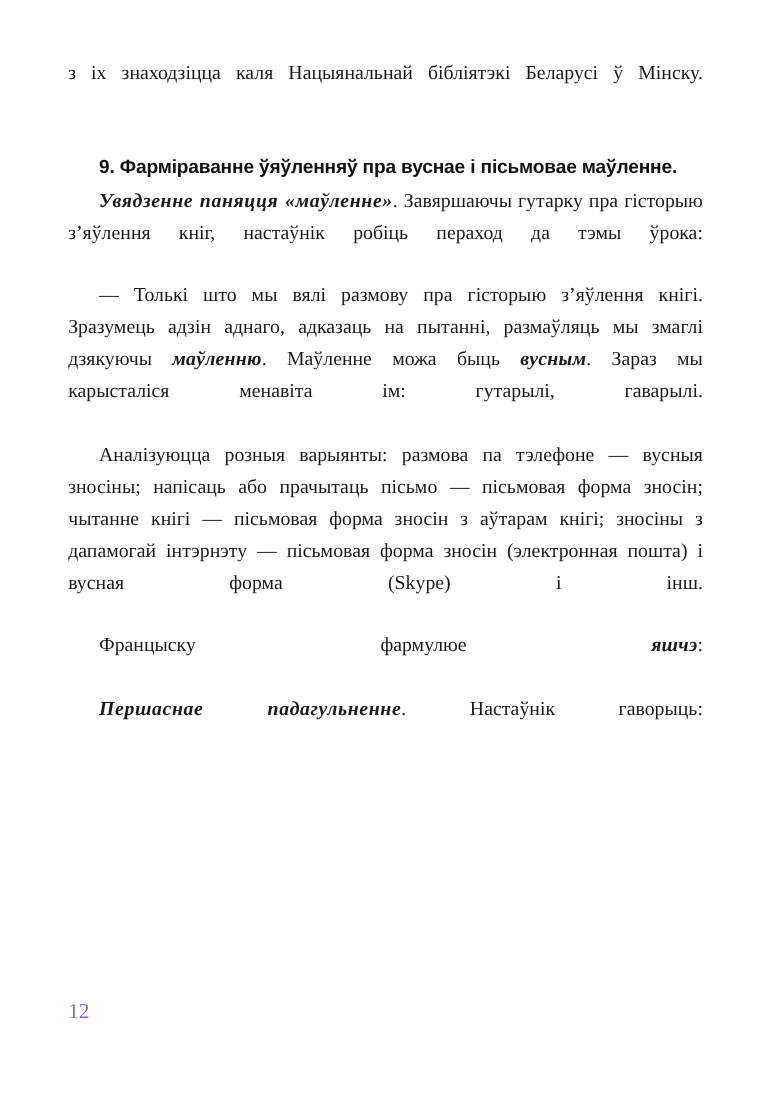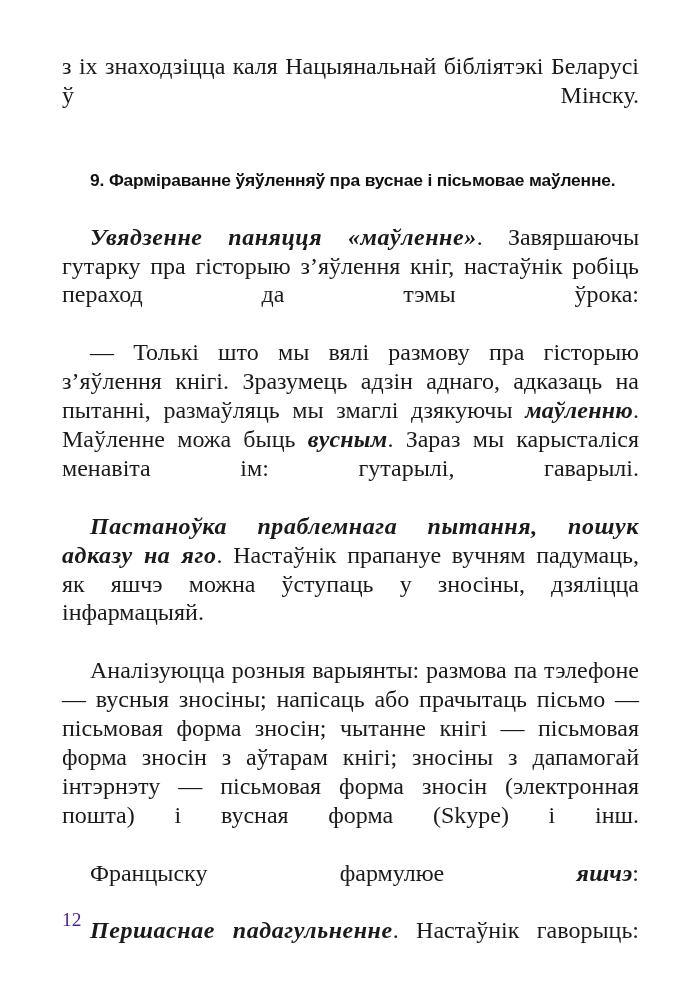--- a/index.html
+++ b/index.html
@@ -27,21 +27,21 @@
   #text-column {
     position: absolute;
     left: 62px;
     top: 52px;
     width: 577px;
   }
 
   
   .para {
     margin: 0;
-    font-size: 24px;
+    font-size: 18px;
     line-height: 28.9px;
     text-align: justify;
     text-justify: inter-word;
     text-indent: 28px;
     hyphens: manual;
     word-spacing: 0.2px;
   }
   .para.no-indent { text-indent: 0; }
   
   .para::after { content: ""; display: inline-block; width: 100%; }
@@ -66,30 +66,30 @@
     letter-spacing: 0.55px;
   }
   .bi-tight {
     font-weight: bold;
     font-style: italic;
     letter-spacing: 0.2px;
   }
 
   
   .gap-before-heading { margin-top: 27px; }
-  .gap-after-heading  { margin-top: 28px; }
+  .gap-after-heading  { margin-top: 2px; }
 
   
   #folio {
     position: absolute;
     left: 62px;
     top: 908px;
     font-size: 19.4px;
     line-height: 24px;
-    color: #4c1d95;
+    color: #8b5cf6;
   }
 </style>
 </head>
 <body>
 
 <div id="page">
 
   <div id="text-column">
 
     <p class="para no-indent">
@@ -100,23 +100,20 @@
     <h2 class="section-heading gap-before-heading">9. Фарміраванне ўяўленняў пра вуснае і пісьмовае маўленне.</h2>
 
     <p class="para gap-after-heading">
       <span class="bi">Увядзенне паняцця «маўленне»</span><span>. Завяршаючы гутарку пра гісторыю з’яўлення кніг, настаўнік робіць пераход да тэмы ўрока:</span>
     </p>
 
     <p class="para">
       <span>— Толькі што мы вялі размову пра гісторыю з’яўлення кнігі. Зразумець адзін аднаго, адказаць на пытанні, раз­маўляць мы змаглі дзякуючы </span><span class="bi-tight">маўленню</span><span>. Маўленне можа быць </span><span class="bi-tight">вусным</span><span>. Зараз мы карысталіся менавіта ім: гутарылі, гаварылі.</span>
     </p>
 
-    <p class="para">
-      <span class="bi">Пастаноўка праблемнага пытання, пошук адказу на яго</span><span>. Настаўнік прапануе вучням падумаць, як яшчэ можна ўступаць у зносіны, дзяліцца інфармацыяй.</span>
-    </p>
 
     <p class="para">
       <span>Аналізуюцца розныя варыянты: размова па тэлефоне — вусныя зносіны; напісаць або прачытаць пісьмо — пісьмовая форма зносін; чытанне кнігі — пісьмовая форма зносін з аўта­рам кнігі; зносіны з дапамогай інтэрнэту — пісьмовая форма зносін (электронная пошта) і вусная форма (Skype) і інш.</span>
     </p>
 
     <p class="para">
       <span>Францыску фармулюе </span><span class="bi-tight">яшчэ</span><span>:</span>
     </p>
 
 

